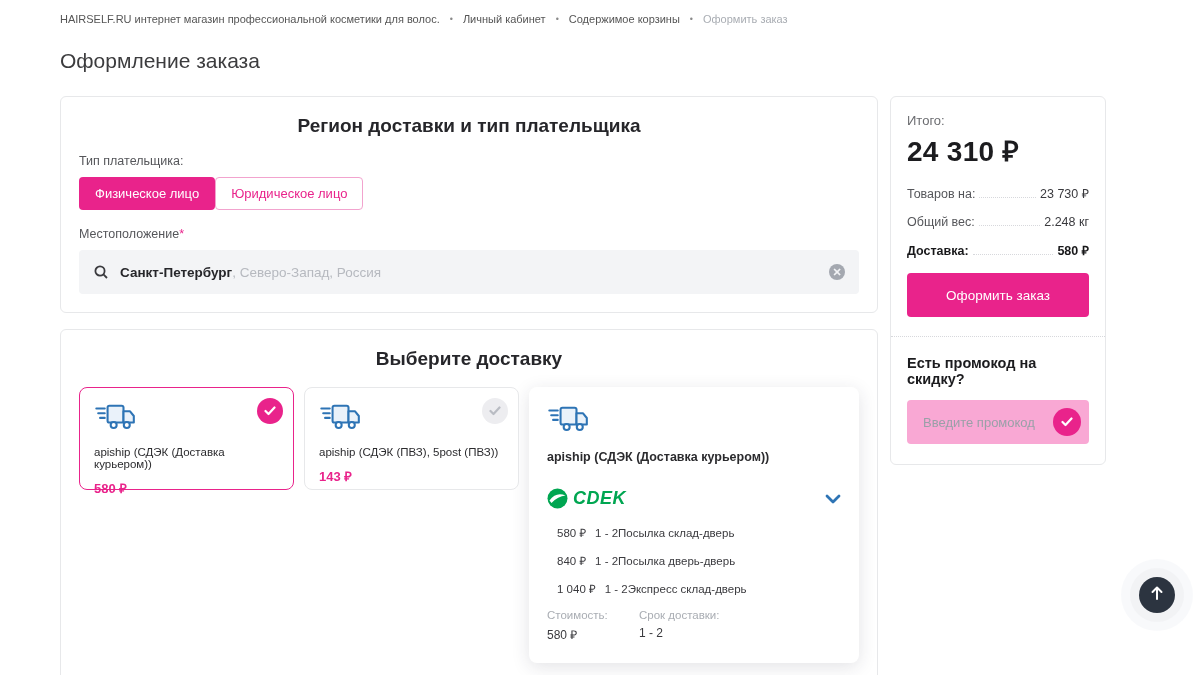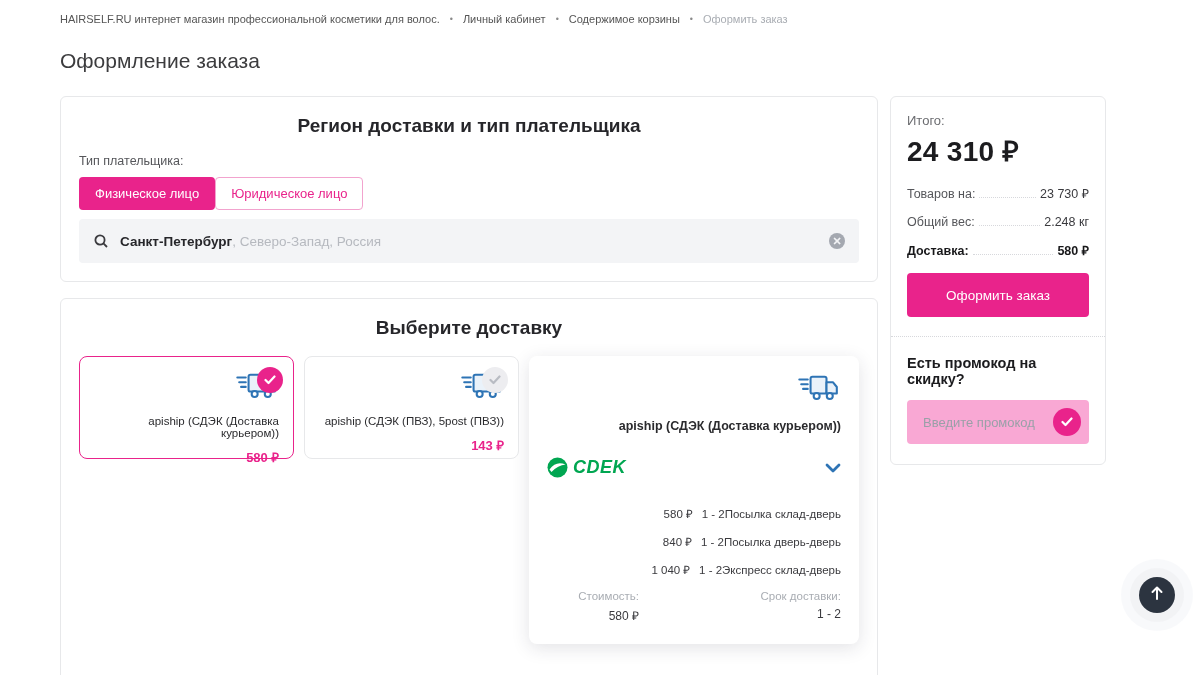--- a/index.html
+++ b/index.html
@@ -39,40 +39,40 @@
     display:flex; align-items:center; padding:0 14px; cursor:text; }
   .search-box .mag { flex:none; margin-right:11px; display:flex; }
   .loc-value { font-size:13.5px; font-weight:700; color:#26262a; }
   .loc-suffix { font-size:13.5px; color:#b6b9bf; }
   .spacer { flex:1; }
   .clear-btn { flex:none; width:16px; height:16px; border-radius:50%; background:#a4a8b0;
     color:#f3f4f6; font-size:11px; line-height:16px; text-align:center; cursor:pointer; font-weight:700; }
 
   
   .delivery-card { padding:18px; margin-top:16px; min-height:445px; }
-  .options-row { display:flex; gap:10px; margin-top:17px; align-items:flex-start;text-align:right; }
+  .options-row { display:flex; gap:10px; margin-top:17px; align-items:flex-start; }
 
   .opt-card { width:215px; height:103px; border:1px solid #e7e8ea; border-radius:8px;
     padding:13px 14px; position:relative; cursor:pointer; background:#fff; }
   .opt-card.selected { border-color:#e9238b; }
   .check-badge { position:absolute; top:10px; right:10px; width:26px; height:26px; border-radius:50%;
     display:flex; align-items:center; justify-content:center; }
   .check-badge.on { background:#e9238b; }
   .check-badge.off { background:#ededf0; }
   .opt-label { font-size:11.5px; color:#2b2b2e; margin-top:11px; }
   .opt-price { font-size:13px; font-weight:700; color:#e9238b; margin-top:9px; }
 
   .detail-card { width:330px; background:#fff; border-radius:8px; padding:16px 18px 20px 18px;
     box-shadow:0 4px 18px rgba(40,40,60,0.13); }
   .detail-title { font-size:12.5px; font-weight:700; color:#2b2b2e; margin-top:13px; }
   .carrier-row { display:flex; align-items:center; justify-content:space-between; margin-top:24px; }
   .cdek-logo { display:flex; align-items:center; gap:5px; }
   .cdek-text { font-size:18px; font-weight:800; font-style:italic; color:#00a651; letter-spacing:0.5px; }
   .chev { cursor:pointer; display:flex; }
-  .tariffs { margin-top:28px; padding-left:10px; }
+  .tariffs { margin-top:16px; padding-left:10px; }
   .tariff-row { font-size:11.5px; color:#3a3a3e; margin-bottom:13px; cursor:pointer; }
   .tariff-row .t-price { font-weight:400; }
   .tariff-row .t-term { margin-left:9px; }
   .detail-footer { display:grid; grid-template-columns:92px auto; margin-top:10px; }
   .df-label { font-size:11.5px; color:#a9adb3; }
   .df-value { font-size:12px; color:#3a3a3e; margin-top:5px; }
 
   
   .summary-card { padding:16px 16px 20px 16px; }
   .total-label { font-size:13px; color:#6b6c70; }
@@ -120,20 +120,23 @@
   <div class="layout">
     <div class="col-main">
 
       <div class="card region-card">
         <div class="card-heading">Регион доставки и тип плательщика</div>
         <div class="field-label">Тип плательщика:</div>
         <div class="payer-row">
           <button class="payer-btn active">Физическое лицо</button>
           <button class="payer-btn inactive">Юридическое лицо</button>
         </div>
+        <div class="field-label">
+          <span>Местоположение</span><span class="req">*</span>
+        </div>
         <div class="search-box">
           <span class="mag">
             <svg width="16" height="16" viewBox="0 0 16 16" fill="none" stroke="#3a3a3e" stroke-width="1.8">
               <circle cx="7" cy="7" r="4.6"></circle>
               <line x1="10.4" y1="10.4" x2="14" y2="14"></line>
             </svg>
           </span>
           <span class="loc-value">Санкт-Петербург</span>
           <span class="loc-suffix">, Северо-Запад, Россия</span>
           <span class="spacer"></span>

